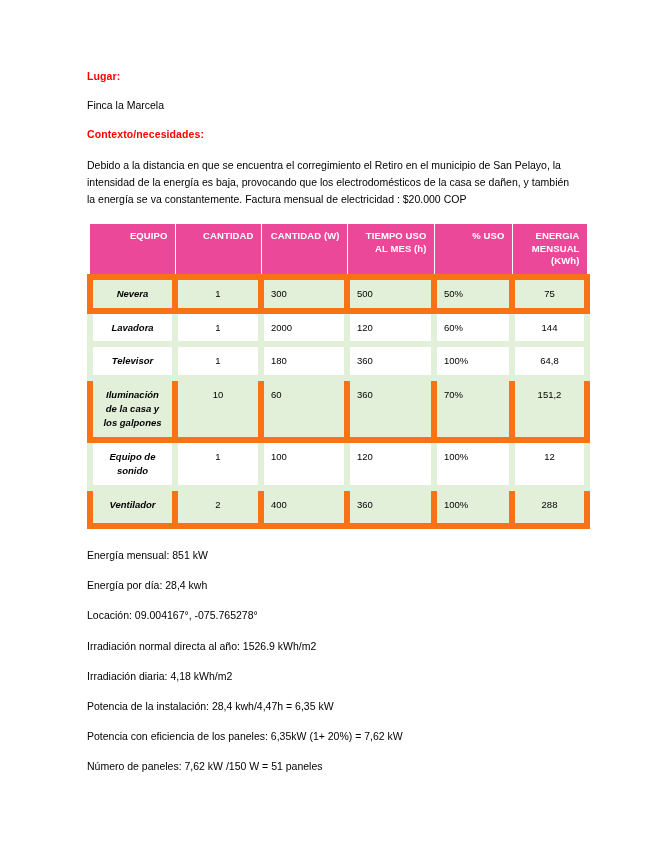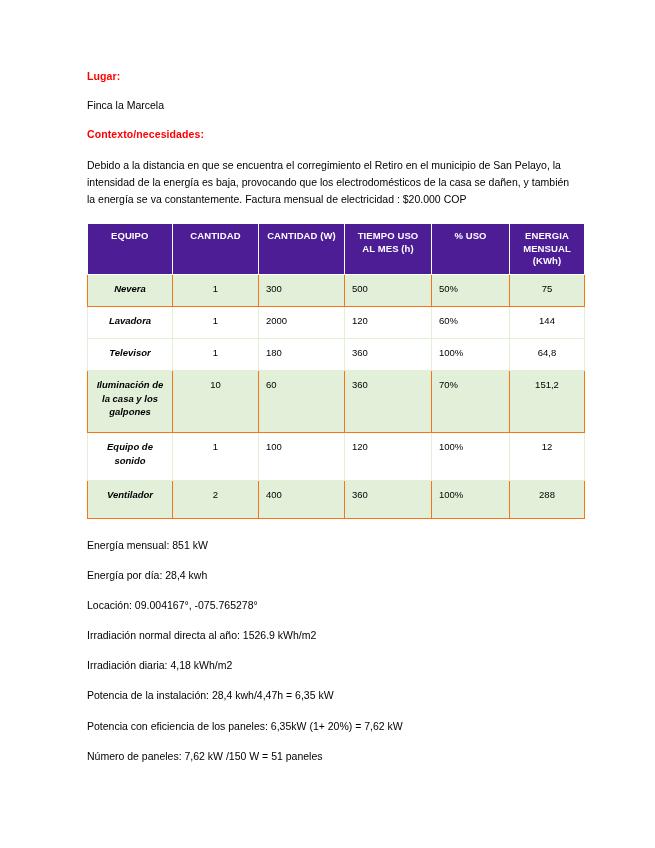--- a/index.html
+++ b/index.html
@@ -60,37 +60,37 @@
     font-size: 9.5px;
   }
   table.loads col.c0 { width: 85px; }
   table.loads col.c1 { width: 86px; }
   table.loads col.c2 { width: 86px; }
   table.loads col.c3 { width: 87px; }
   table.loads col.c4 { width: 78px; }
   table.loads col.c5 { width: 75px; }
 
   table.loads thead th {
-    background: #4c1d95;
+    background: #ec4899;
     color: #ffffff;
     font-weight: bold;
-    text-align: center;
+    text-align: right;
     vertical-align: top;
     padding: 6px 7px 7px 7px;
     border: 1px solid #ffffff;
     border-left: none;
     border-top: none;
     height: 34px;
     line-height: 1.28;
     letter-spacing: 0.1px;
   }
   table.loads thead th:first-child { border-left: none; }
 
   table.loads tbody td {
-    border: 1px solid #f97316;
+    border: 6px solid #f97316;
     padding: 7px 7px 7px 7px;
     vertical-align: top;
     line-height: 1.45;
     font-size: 9.5px;
     color: #000000;
   }
   table.loads tbody tr.shade td { background: #E2EFD9; }
   table.loads tbody tr.plain td { background: #ffffff; }
 
   table.loads tbody td.equipo {

